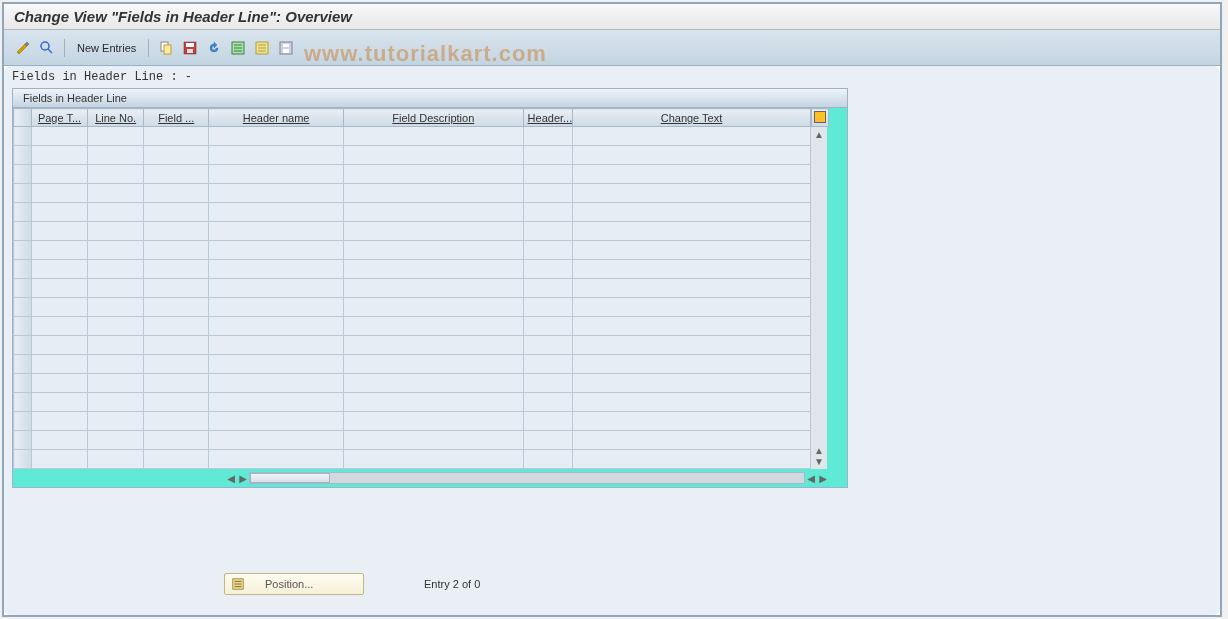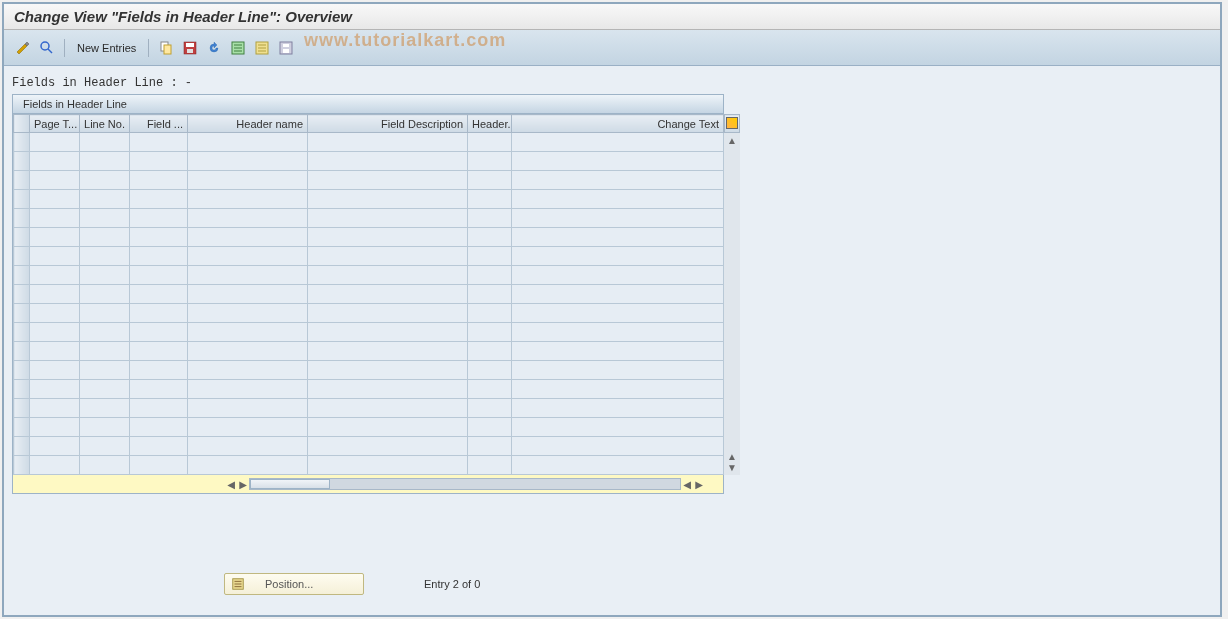--- a/index.html
+++ b/index.html
@@ -63,70 +63,72 @@
     }
     .toolbar-sep {
       width: 1px;
       height: 18px;
       background: #a0b0c0;
       margin: 0 2px;
     }
     .watermark {
       position: absolute;
       left: 300px;
-      top: 0;
-      font-size: 18px;
+      top: 11px;
+      font-size: 22px;
       font-weight: bold;
       color: rgba(204,102,0,0.4);
       letter-spacing: 1px;
       pointer-events: none;
     }
     .content-area {
       flex: 1;
       background: #e9eff5;
-      padding: 10px 8px;
+      padding: 4px 8px;
       position: relative;
+      border-radius: 7px;
     }
     .subtitle {
       font-family: "Courier New", monospace;
       font-size: 12px;
       margin-bottom: 4px;
       color: #333;
     }
     .panel {
       border: 1px solid #9db3c7;
-      background: #fef9c3;
-      width: 712px;
+      background: #5eead4;
+      width: 836px;
     }
     .panel-header {
       background: linear-gradient(to bottom, #eef4f9, #c5d5e3);
       padding: 3px 10px;
       border-bottom: 1px solid #9db3c7;
       font-size: 11px;
       color: #333;
     }
     .grid-wrapper {
       display: flex;
     }
     .grid-table {
       border-collapse: collapse;
       width: 798px;
       table-layout: fixed;
     }
     .grid-table th {
       background: linear-gradient(to bottom, #e8eef4, #cedae5);
       border: 1px solid #a8b8c8;
-      text-align: right;
+      text-align: center;
       font-weight: normal;
       font-size: 11px;
       color: #333;
       padding: 2px 4px;
       height: 18px;
       overflow: hidden;
       white-space: nowrap;
+      text-decoration: underline;
     }
     .grid-table td {
       border: 1px solid #b8c8d6;
       background: #e6edf4;
       height: 19px;
       padding: 0 4px;
     }
     .row-selector {
       width: 16px;
       background: linear-gradient(to right, #e8eef4, #cedae5) !important;

